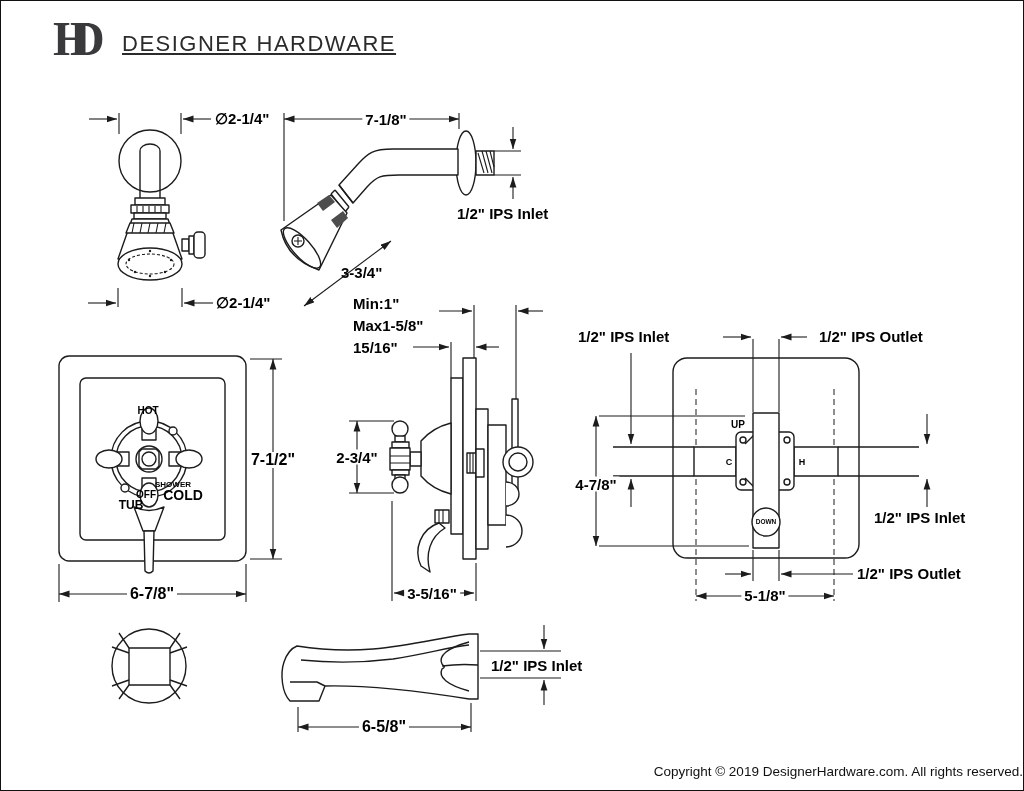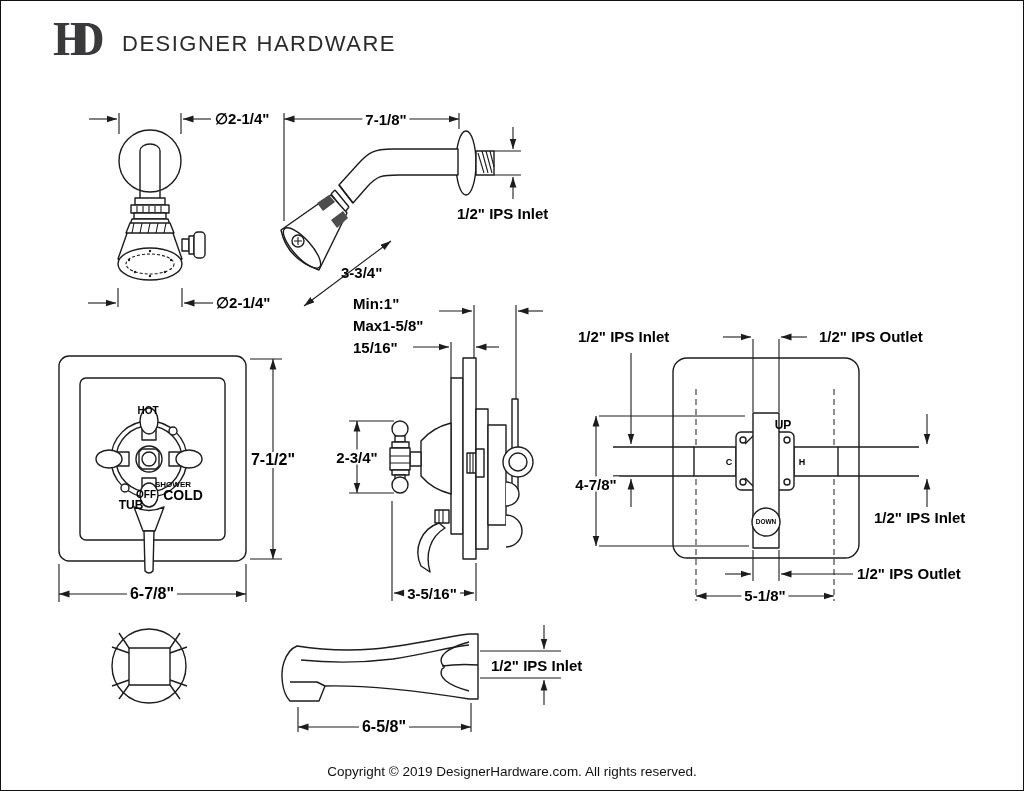--- a/index.html
+++ b/index.html
@@ -12,26 +12,26 @@
   .ln{fill:none;stroke:#1c1c1c;stroke-width:1.4;stroke-linejoin:round;}
   .dim{fill:none;stroke:#1c1c1c;stroke-width:1.1;}
   .dash{fill:none;stroke:#1c1c1c;stroke-width:1;stroke-dasharray:6 4;}
   .dk{fill:#4d4d4d;stroke:none;}
   .fdot{fill:#1c1c1c;stroke:none;}
   
   .lbl{position:absolute;font-weight:700;font-size:15px;color:#000;white-space:nowrap;line-height:1;}
   .c{transform:translate(-50%,-50%);}
   .wb{background:#fff;padding:0 3px;}
   .brand{position:absolute;left:121px;top:30px;font-size:22px;letter-spacing:1.5px;
-         color:#2b2b2b;font-weight:400;white-space:nowrap;}
+         color:#2b2b2b;font-weight:400;white-space:nowrap;text-decoration:underline;}
   .logo{position:absolute;left:52px;top:12px;width:62px;height:54px;color:#3a3a3c;}
   .logo span{position:absolute;font-family:"Liberation Serif",serif;font-weight:700;font-size:48px;line-height:1;}
   .lg-h{left:0;top:2px;}
   .lg-d{left:17px;top:2px;}
-  .copyright{position:absolute;left:0;right:0;top:763px;text-align:center;font-size:13.5px;
+  .copyright{position:absolute;left:0;right:0;top:763px;text-align:right;font-size:13.5px;
              font-weight:400;color:#111;}
 </style>
 </head>
 <body>
 
 <div class="sheet">
 
   <div class="logo">
     <span class="lg-h">H</span>
     <span class="lg-d">D</span>
@@ -221,21 +221,21 @@
   <div class="lbl c" style="left:130px;top:504px;font-size:12px">TUB</div>
   <div class="lbl c" style="left:172px;top:484px;font-size:8px">SHOWER</div>
   <div class="lbl c wb" style="left:272px;top:459px;font-size:16px">7-1/2"</div>
   <div class="lbl c wb" style="left:151px;top:593px;font-size:16px">6-7/8"</div>
 
   <div class="lbl c wb" style="left:356px;top:456px">2-3/4"</div>
   <div class="lbl c wb" style="left:431px;top:592px">3-5/16"</div>
 
   <div class="lbl" style="left:577px;top:328px">1/2" IPS Inlet</div>
   <div class="lbl" style="left:818px;top:328px">1/2" IPS Outlet</div>
-  <div class="lbl c" style="left:782px;top:424px;font-size:12px">UP</div>
+  <div class="lbl c" style="left:737px;top:424px;font-size:10px">UP</div>
   <div class="lbl c" style="left:728px;top:461px;font-size:9px">C</div>
   <div class="lbl c" style="left:801px;top:461px;font-size:9px">H</div>
   <div class="lbl c" style="left:765px;top:521px;font-size:6.5px">DOWN</div>
   <div class="lbl c wb" style="left:595px;top:483px">4-7/8"</div>
   <div class="lbl" style="left:873px;top:509px">1/2" IPS Inlet</div>
   <div class="lbl" style="left:856px;top:565px">1/2" IPS Outlet</div>
   <div class="lbl c wb" style="left:764px;top:594px">5-1/8"</div>
 
   <div class="lbl" style="left:490px;top:657px">1/2" IPS Inlet</div>
   <div class="lbl c wb" style="left:383px;top:726px;font-size:16px">6-5/8"</div>

